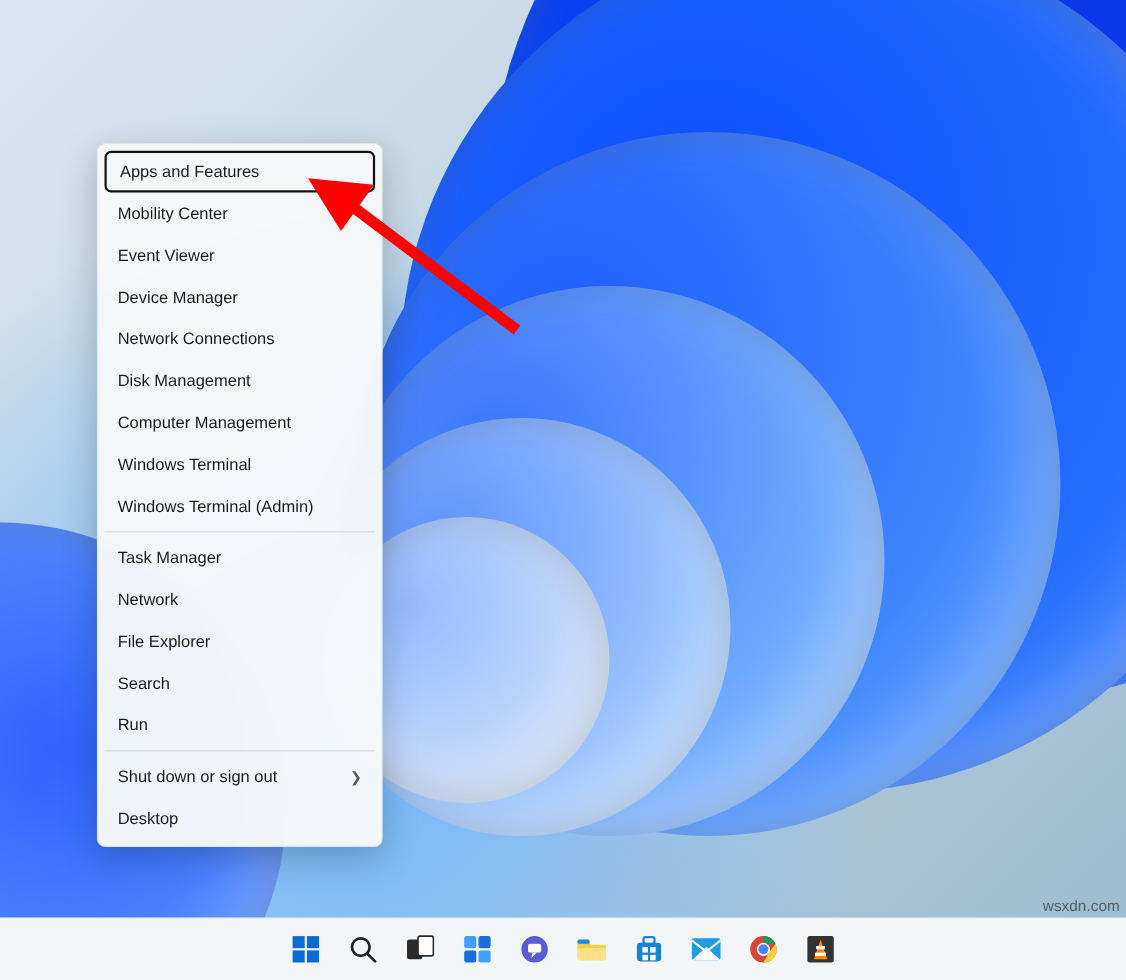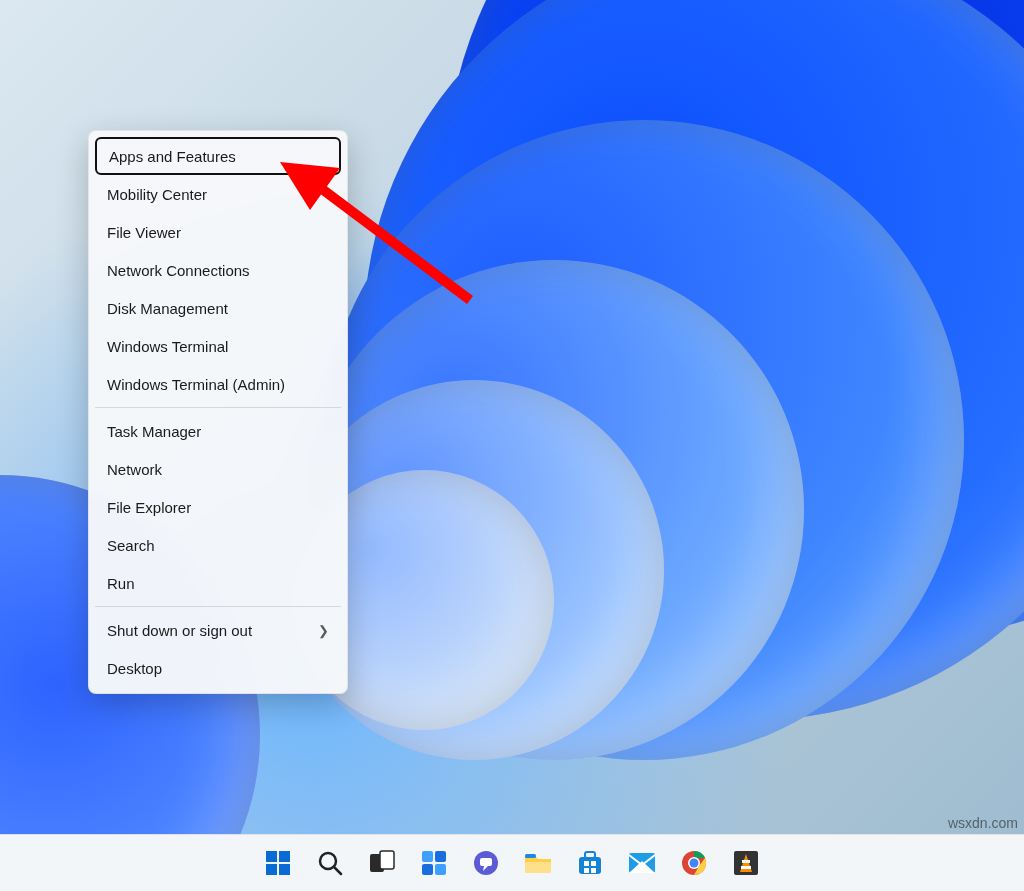--- a/index.html
+++ b/index.html
@@ -137,27 +137,33 @@
 
 <div class="context-menu">
 
   <div class="menu-item selected">
     <span>Apps and Features</span>
   </div>
   <div class="menu-item">
     <span>Mobility Center</span>
   </div>
   <div class="menu-item">
-    <span>File Viewer</span>
+    <span>Event Viewer</span>
+  </div>
+  <div class="menu-item">
+    <span>Device Manager</span>
   </div>
   <div class="menu-item">
     <span>Network Connections</span>
   </div>
   <div class="menu-item">
     <span>Disk Management</span>
+  </div>
+  <div class="menu-item">
+    <span>Computer Management</span>
   </div>
   <div class="menu-item">
     <span>Windows Terminal</span>
   </div>
   <div class="menu-item">
     <span>Windows Terminal (Admin)</span>
   </div>
 
   <div class="menu-sep"></div>
 

